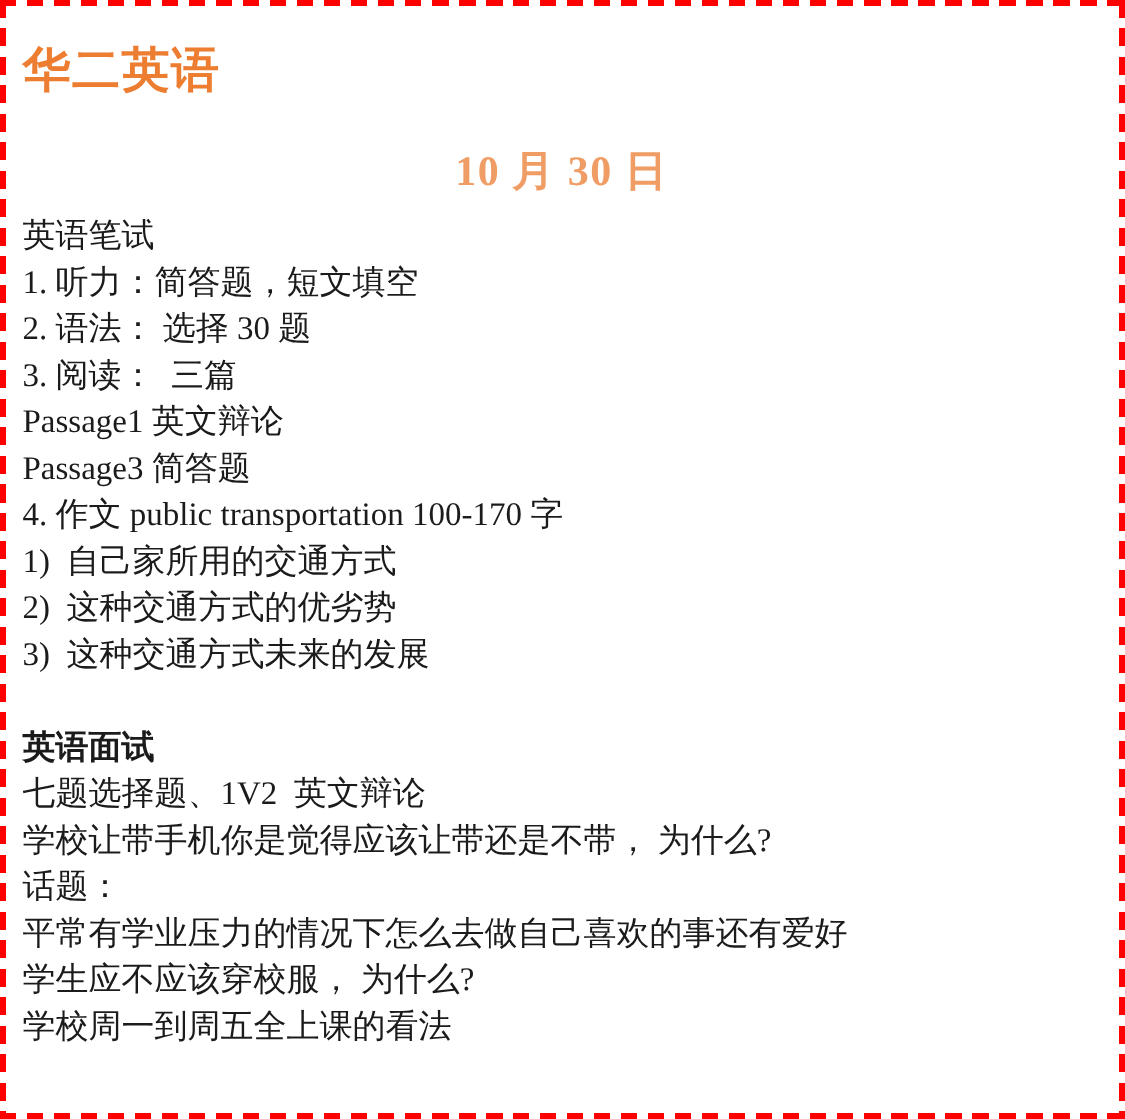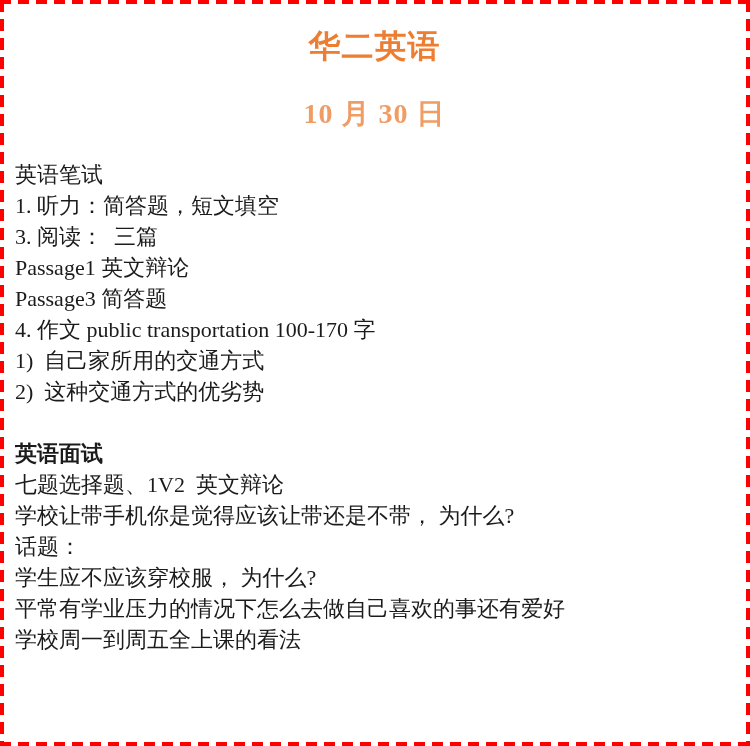--- a/index.html
+++ b/index.html
@@ -30,35 +30,34 @@
   .edge-left, .edge-right {
     top: 0; height: 100%; width: 4px;
     background: repeating-linear-gradient(180deg,
       var(--border-color, #ff0000) 0 12px, transparent 12px 19px);
   }
   .edge-left { left: 0; }
   .edge-right { right: 0; }
 
   .title {
     margin: 5px 0 0;
-    text-align: center;
     font-size: 32px;
     font-weight: 700;
     letter-spacing: 1px;
     color: var(--accent-color, #ed7d31);
   }
   .date {
     margin: 26px 0 0;
     text-align: center;
     font-size: 28px;
     font-weight: 700;
     letter-spacing: 1px;
     color: var(--accent-light-color, #ef9d64);
   }
-  .content { margin-top: 26px; }
+  .content { margin-top: 8px; }
   .interview { margin-top: 31px; }
   .line {
     font-size: 22px;
     line-height: 31px;
     min-height: 31px;
     white-space: pre-wrap;
   }
   .bold { font-weight: 700; }
 </style>
 </head>
@@ -69,30 +68,32 @@
   <div class="edge edge-bottom"></div>
   <div class="edge edge-left"></div>
   <div class="edge edge-right"></div>
 
   <h1 class="title">华二英语</h1>
   <h2 class="date">10 月 30 日</h2>
 
   <section class="content">
     <div class="line">英语笔试</div>
     <div class="line">1. 听力：简答题，短文填空</div>
+    <div class="line">2. 语法： 选择 30 题</div>
     <div class="line">3. 阅读：  三篇</div>
     <div class="line">Passage1 英文辩论</div>
     <div class="line">Passage3 简答题</div>
     <div class="line">4. 作文 public transportation 100-170 字</div>
     <div class="line">1)  自己家所用的交通方式</div>
     <div class="line">2)  这种交通方式的优劣势</div>
+    <div class="line">3)  这种交通方式未来的发展</div>
   </section>
 
   <section class="content interview">
     <div class="line bold">英语面试</div>
     <div class="line">七题选择题、1V2  英文辩论</div>
     <div class="line">学校让带手机你是觉得应该让带还是不带， 为什么?</div>
     <div class="line">话题：</div>
+    <div class="line">平常有学业压力的情况下怎么去做自己喜欢的事还有爱好</div>
     <div class="line">学生应不应该穿校服， 为什么?</div>
-    <div class="line">平常有学业压力的情况下怎么去做自己喜欢的事还有爱好</div>
     <div class="line">学校周一到周五全上课的看法</div>
   </section>
 </div>
 
 </body></html>

